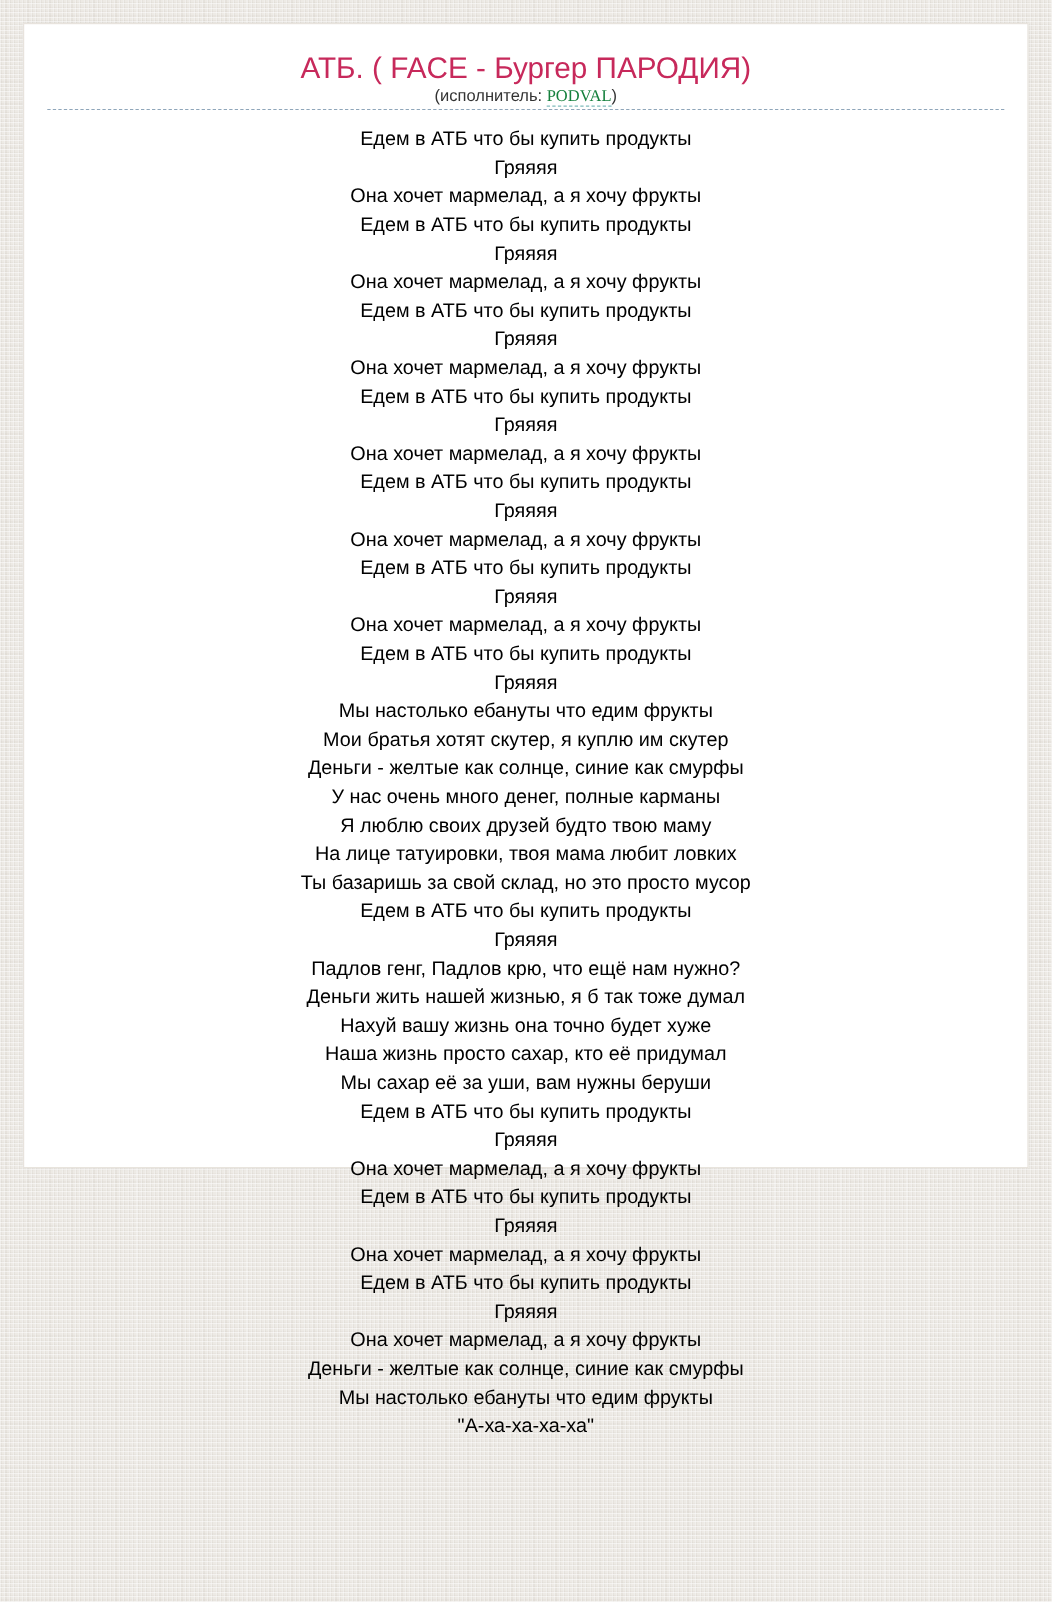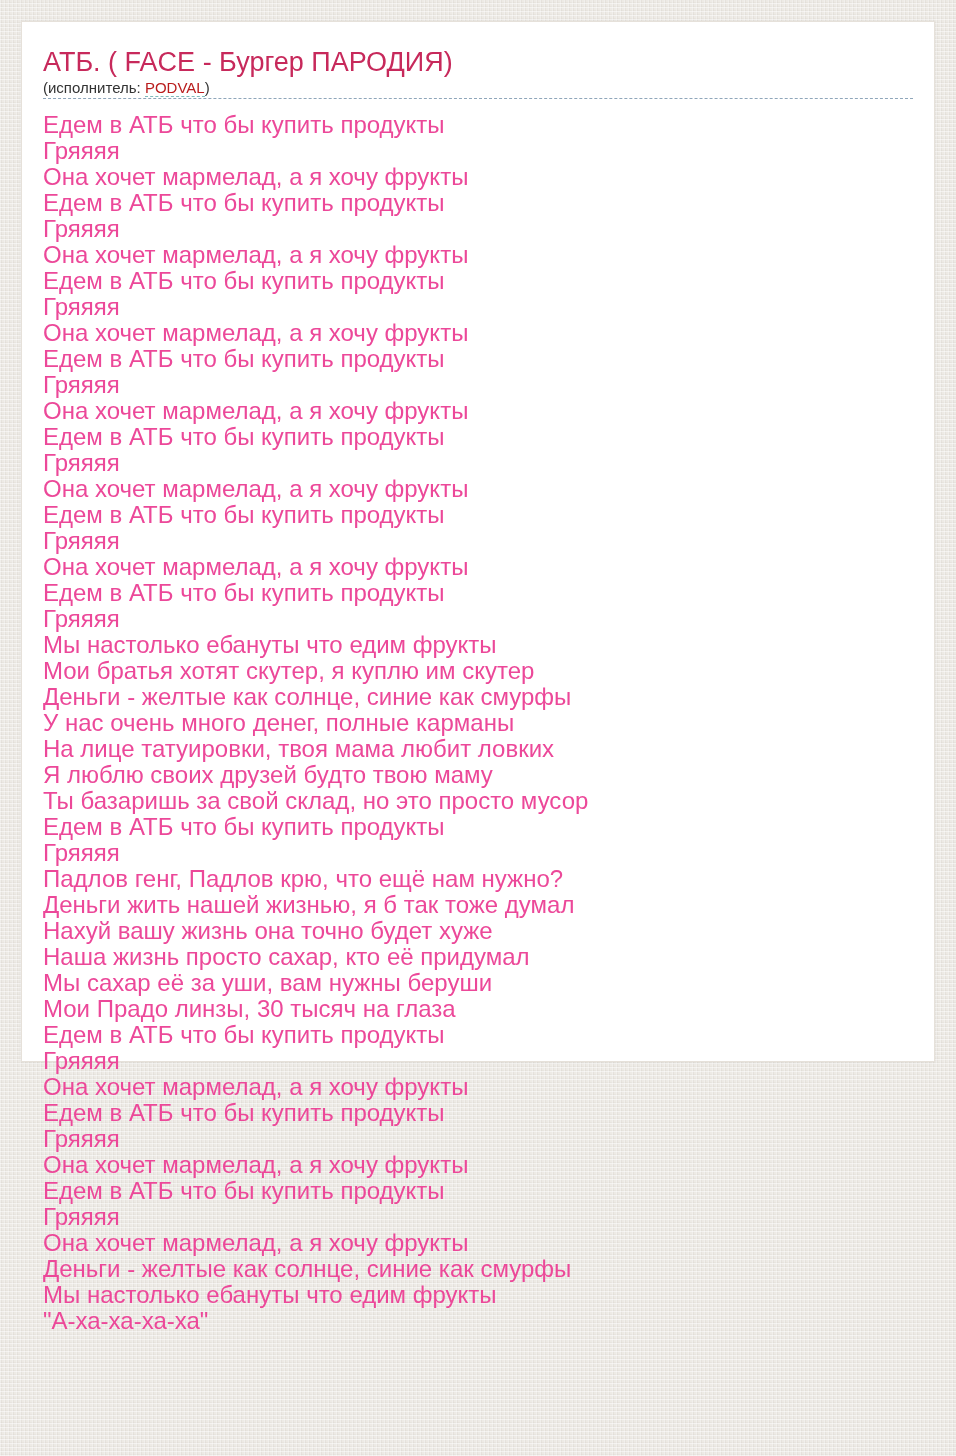--- a/index.html
+++ b/index.html
@@ -24,50 +24,52 @@
     position: absolute;
     left: 21px;
     top: 21px;
     width: 914px;
     height: 1041px;
     box-sizing: border-box;
     background: #ffffff;
     border: 1px solid #e6e1da;
     box-shadow: 0 0 3px rgba(0,0,0,0.07);
     padding: 24px 21px 0 21px;
+    text-align: center;
   }
   .song-header {
     border-bottom: 1px dashed #8fa6ba;
     padding-bottom: 1px;
   }
   .song-title {
     margin: 0;
     font-size: 27px;
     font-weight: normal;
     line-height: 32px;
     color: #c7295b;
     white-space: nowrap;
   }
   .artist-row {
     font-size: 15px;
     line-height: 19px;
     color: #333333;
     white-space: nowrap;
   }
   .artist-link {
-    color: #b91c1c;
+    color: #15803d;
     text-decoration: none;
     border-bottom: 1px dashed #7fbcbc;
     cursor: pointer;
+    font-family: Liberation Serif, serif;
   }
   .lyrics {
     margin-top: 13px;
-    font-size: 24px;
+    font-size: 18px;
     line-height: 26px;
-    color: #ec4899;
+    color: #000000;
   }
   .lyric-line {
     white-space: nowrap;
     overflow: visible;
   }
 </style>
 </head>
 <body>
 
 <div class="card">
@@ -94,31 +96,30 @@
       <div class="lyric-line">Она хочет мармелад, а я хочу фрукты</div>
       <div class="lyric-line">Едем в АТБ что бы купить продукты</div>
       <div class="lyric-line">Гряяяя</div>
       <div class="lyric-line">Она хочет мармелад, а я хочу фрукты</div>
       <div class="lyric-line">Едем в АТБ что бы купить продукты</div>
       <div class="lyric-line">Гряяяя</div>
       <div class="lyric-line">Мы настолько ебануты что едим фрукты</div>
       <div class="lyric-line">Мои братья хотят скутер, я куплю им скутер</div>
       <div class="lyric-line">Деньги - желтые как солнце, синие как смурфы</div>
       <div class="lyric-line">У нас очень много денег, полные карманы</div>
+      <div class="lyric-line">Я люблю своих друзей будто твою маму</div>
       <div class="lyric-line">На лице татуировки, твоя мама любит ловких</div>
-      <div class="lyric-line">Я люблю своих друзей будто твою маму</div>
       <div class="lyric-line">Ты базаришь за свой склад, но это просто мусор</div>
       <div class="lyric-line">Едем в АТБ что бы купить продукты</div>
       <div class="lyric-line">Гряяяя</div>
       <div class="lyric-line">Падлов генг, Падлов крю, что ещё нам нужно?</div>
       <div class="lyric-line">Деньги жить нашей жизнью, я б так тоже думал</div>
       <div class="lyric-line">Нахуй вашу жизнь она точно будет хуже</div>
       <div class="lyric-line">Наша жизнь просто сахар, кто её придумал</div>
       <div class="lyric-line">Мы сахар её за уши, вам нужны беруши</div>
-      <div class="lyric-line">Мои Прадо линзы, 30 тысяч на глаза</div>
       <div class="lyric-line">Едем в АТБ что бы купить продукты</div>
       <div class="lyric-line">Гряяяя</div>
       <div class="lyric-line">Она хочет мармелад, а я хочу фрукты</div>
       <div class="lyric-line">Едем в АТБ что бы купить продукты</div>
       <div class="lyric-line">Гряяяя</div>
       <div class="lyric-line">Она хочет мармелад, а я хочу фрукты</div>
       <div class="lyric-line">Едем в АТБ что бы купить продукты</div>
       <div class="lyric-line">Гряяяя</div>
       <div class="lyric-line">Она хочет мармелад, а я хочу фрукты</div>
       <div class="lyric-line">Деньги - желтые как солнце, синие как смурфы</div>

